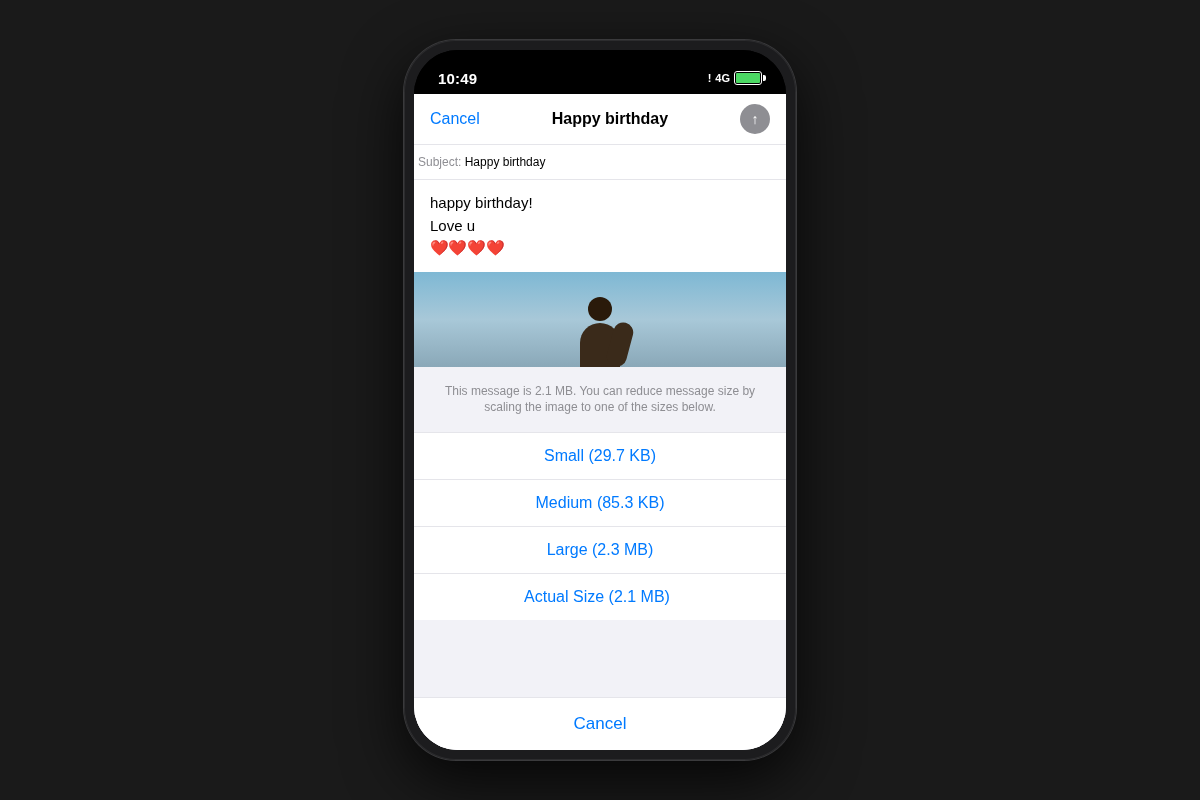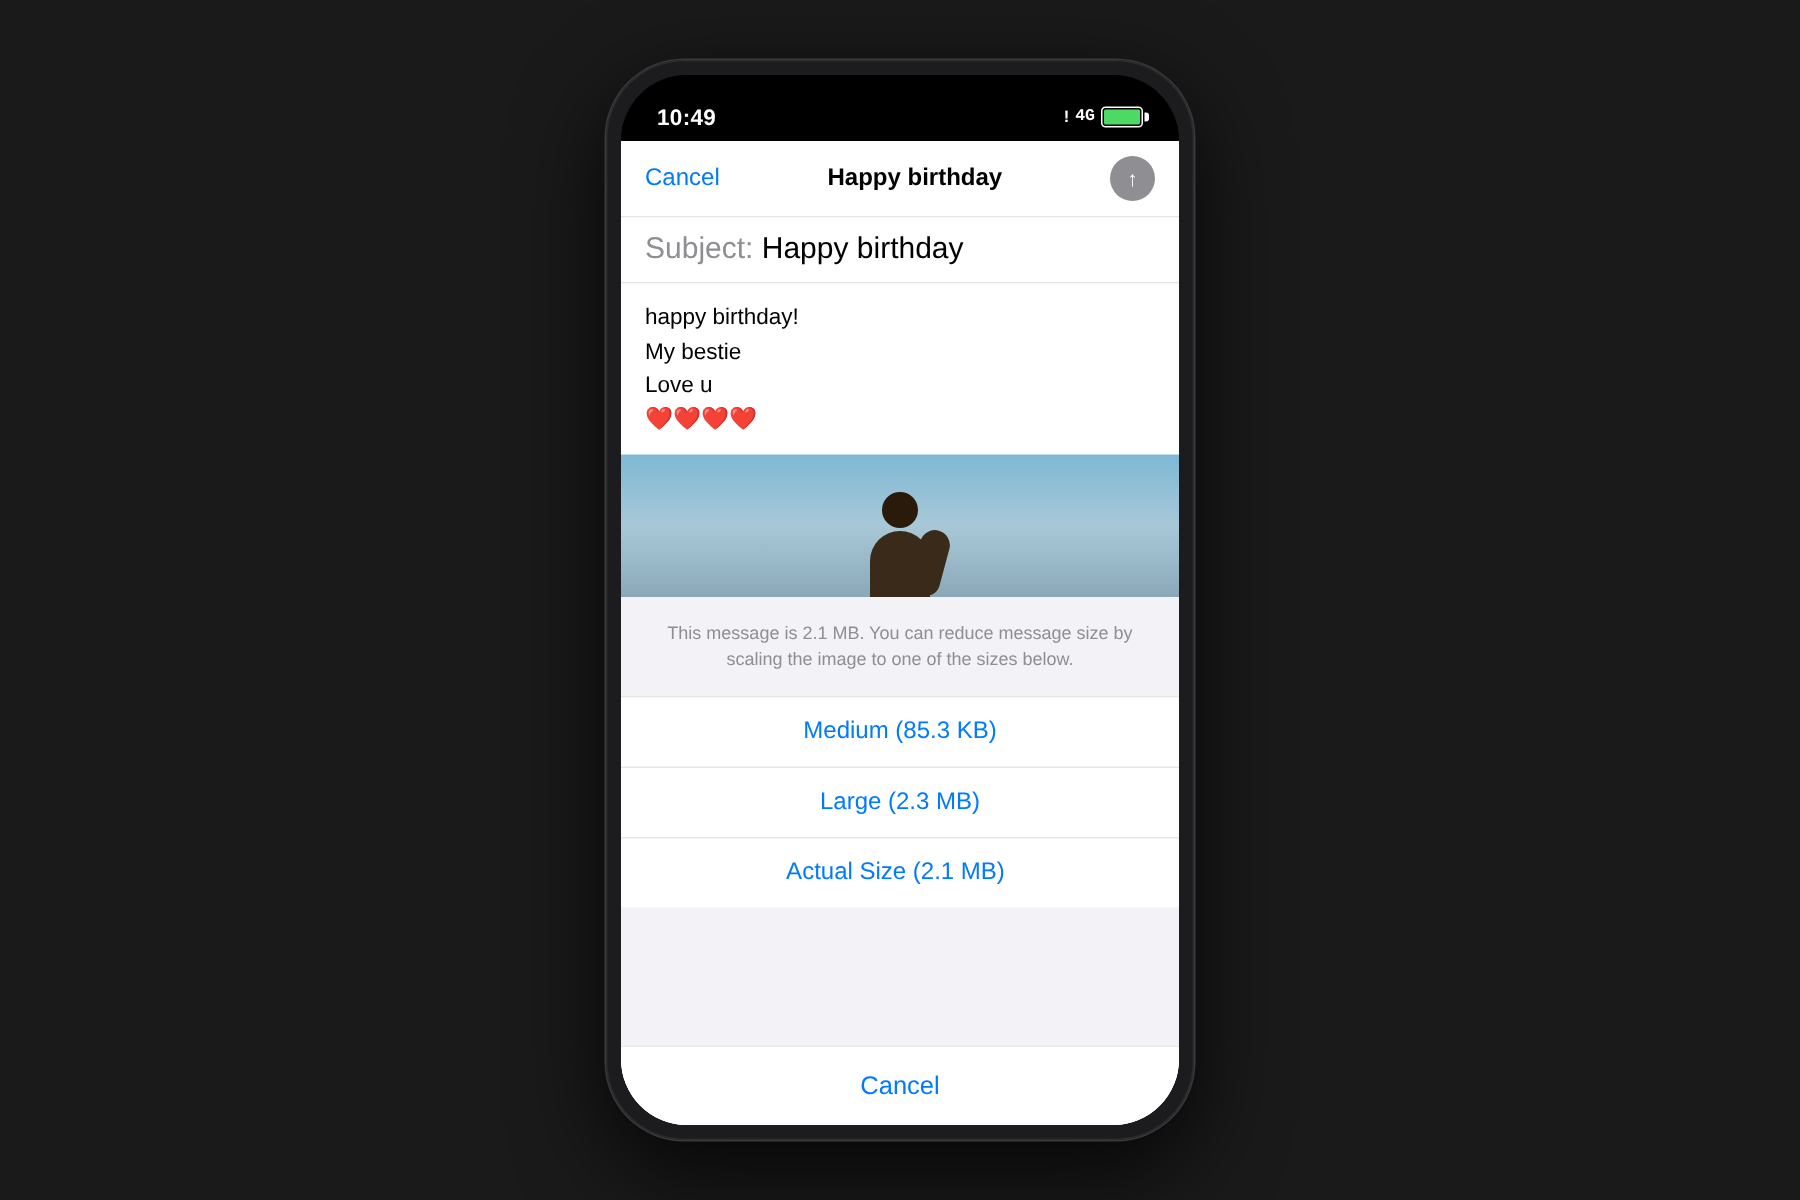--- a/index.html
+++ b/index.html
@@ -63,21 +63,20 @@
     .status-alert {
       color: #fff;
       font-size: 11px;
       font-weight: 700;
     }
 
     .status-signal {
       color: #fff;
       font-size: 11px;
       font-weight: 600;
-      font-family: Liberation Mono, monospace;
     }
 
     .battery-container {
       display: flex;
       align-items: center;
       gap: 2px;
     }
 
     .battery {
       width: 28px;
@@ -159,23 +158,23 @@
     .send-icon {
       color: #fff;
       font-size: 14px;
       transform: rotate(0deg);
       line-height: 1;
     }
 
     
     .subject-line {
       background: #fff;
-      padding: 10px 16px;
+      padding: 10px 4px;
       border-bottom: 1px solid #e5e5ea;
-      font-size: 20px;
+      font-size: 12px;
       color: #000;
     }
 
     .subject-label {
       color: #8e8e93;
     }
 
     
     .message-body {
       background: #fff;
@@ -343,39 +342,39 @@
         </button>
       </div>
 
       <div class="subject-line">
         <span class="subject-label">Subject:</span>
         <span>Happy birthday</span>
       </div>
 
       <div class="message-body">
         <div>happy birthday!</div>
-        <div>My bestie</div>
         <div>Love u</div>
         <div>❤️❤️❤️❤️</div>
       </div>
 
       <div class="image-attachment">
         <div class="image-placeholder">
           <div class="person-silhouette">
             <div class="person-head"></div>
             <div class="person-body">
               <div class="right-arm"></div>
             </div>
           </div>
         </div>
       </div>
 
       <div class="size-info">This message is 2.1 MB. You can reduce message size by scaling the image to one of the sizes below.</div>
 
       <div class="size-options">
+        <div class="size-option">Small (29.7 KB)</div>
         <div class="size-option">Medium (85.3 KB)</div>
         <div class="size-option">Large (2.3 MB)</div>
         <div class="size-option">Actual Size (2.1 MB)</div>
       </div>
 
       <div class="bottom-section">
         <div class="bottom-cancel-container">
           <button class="bottom-cancel-btn">Cancel</button>
         </div>
       </div>

